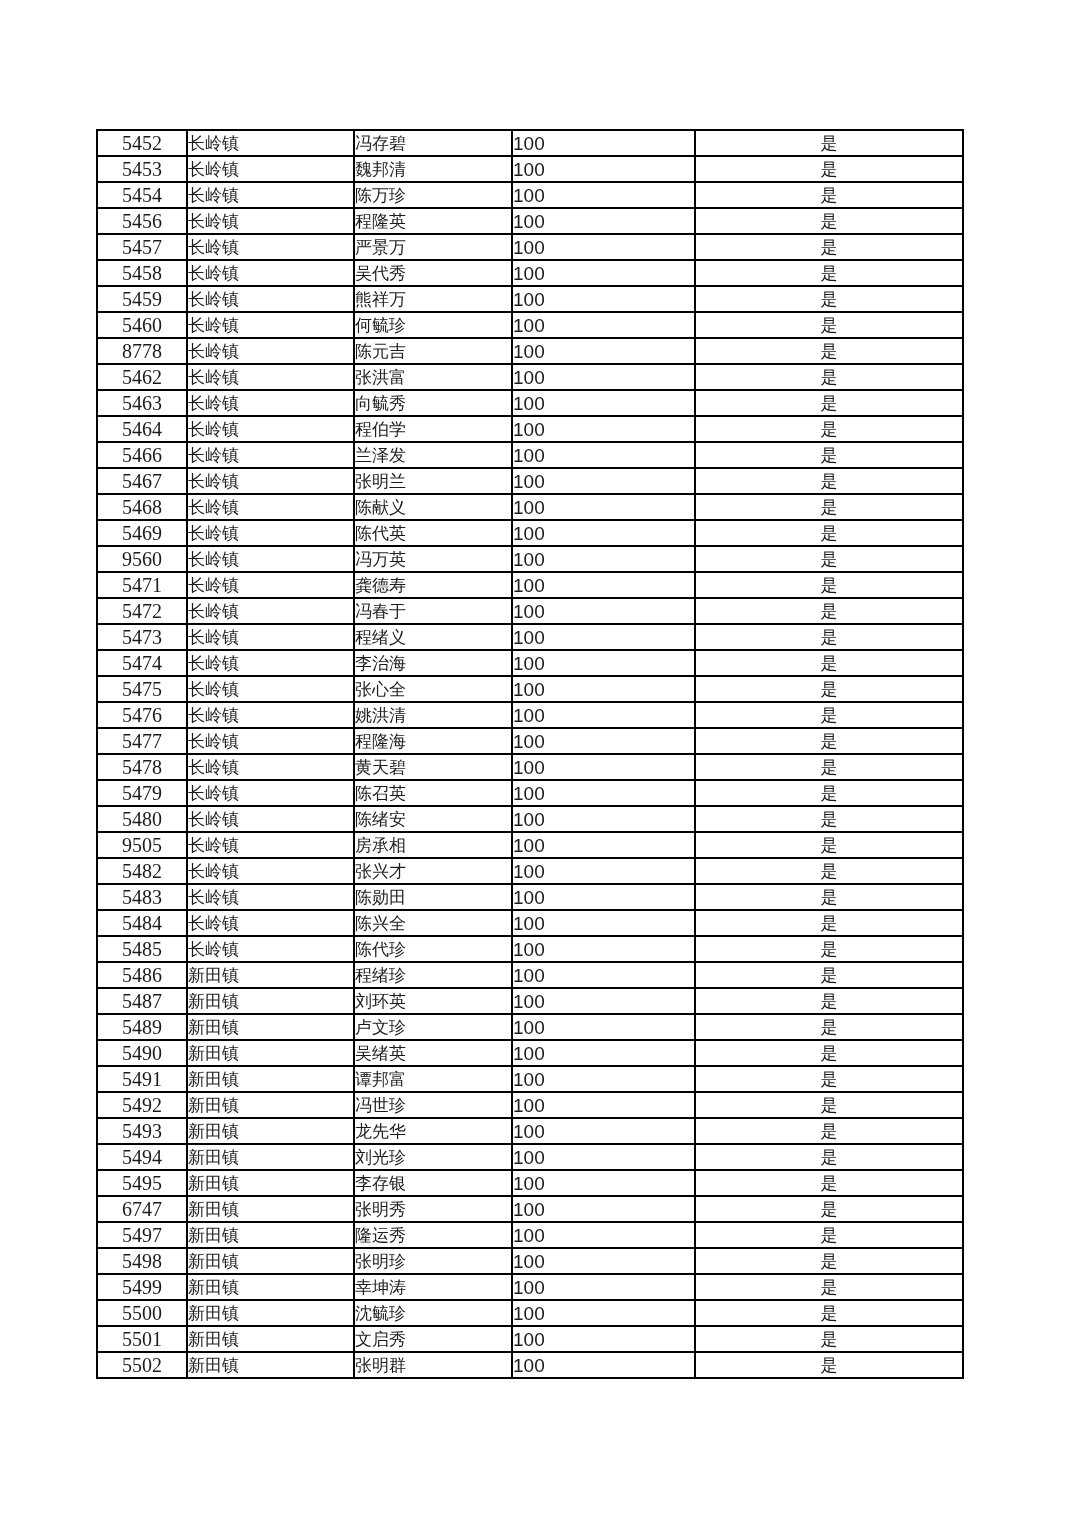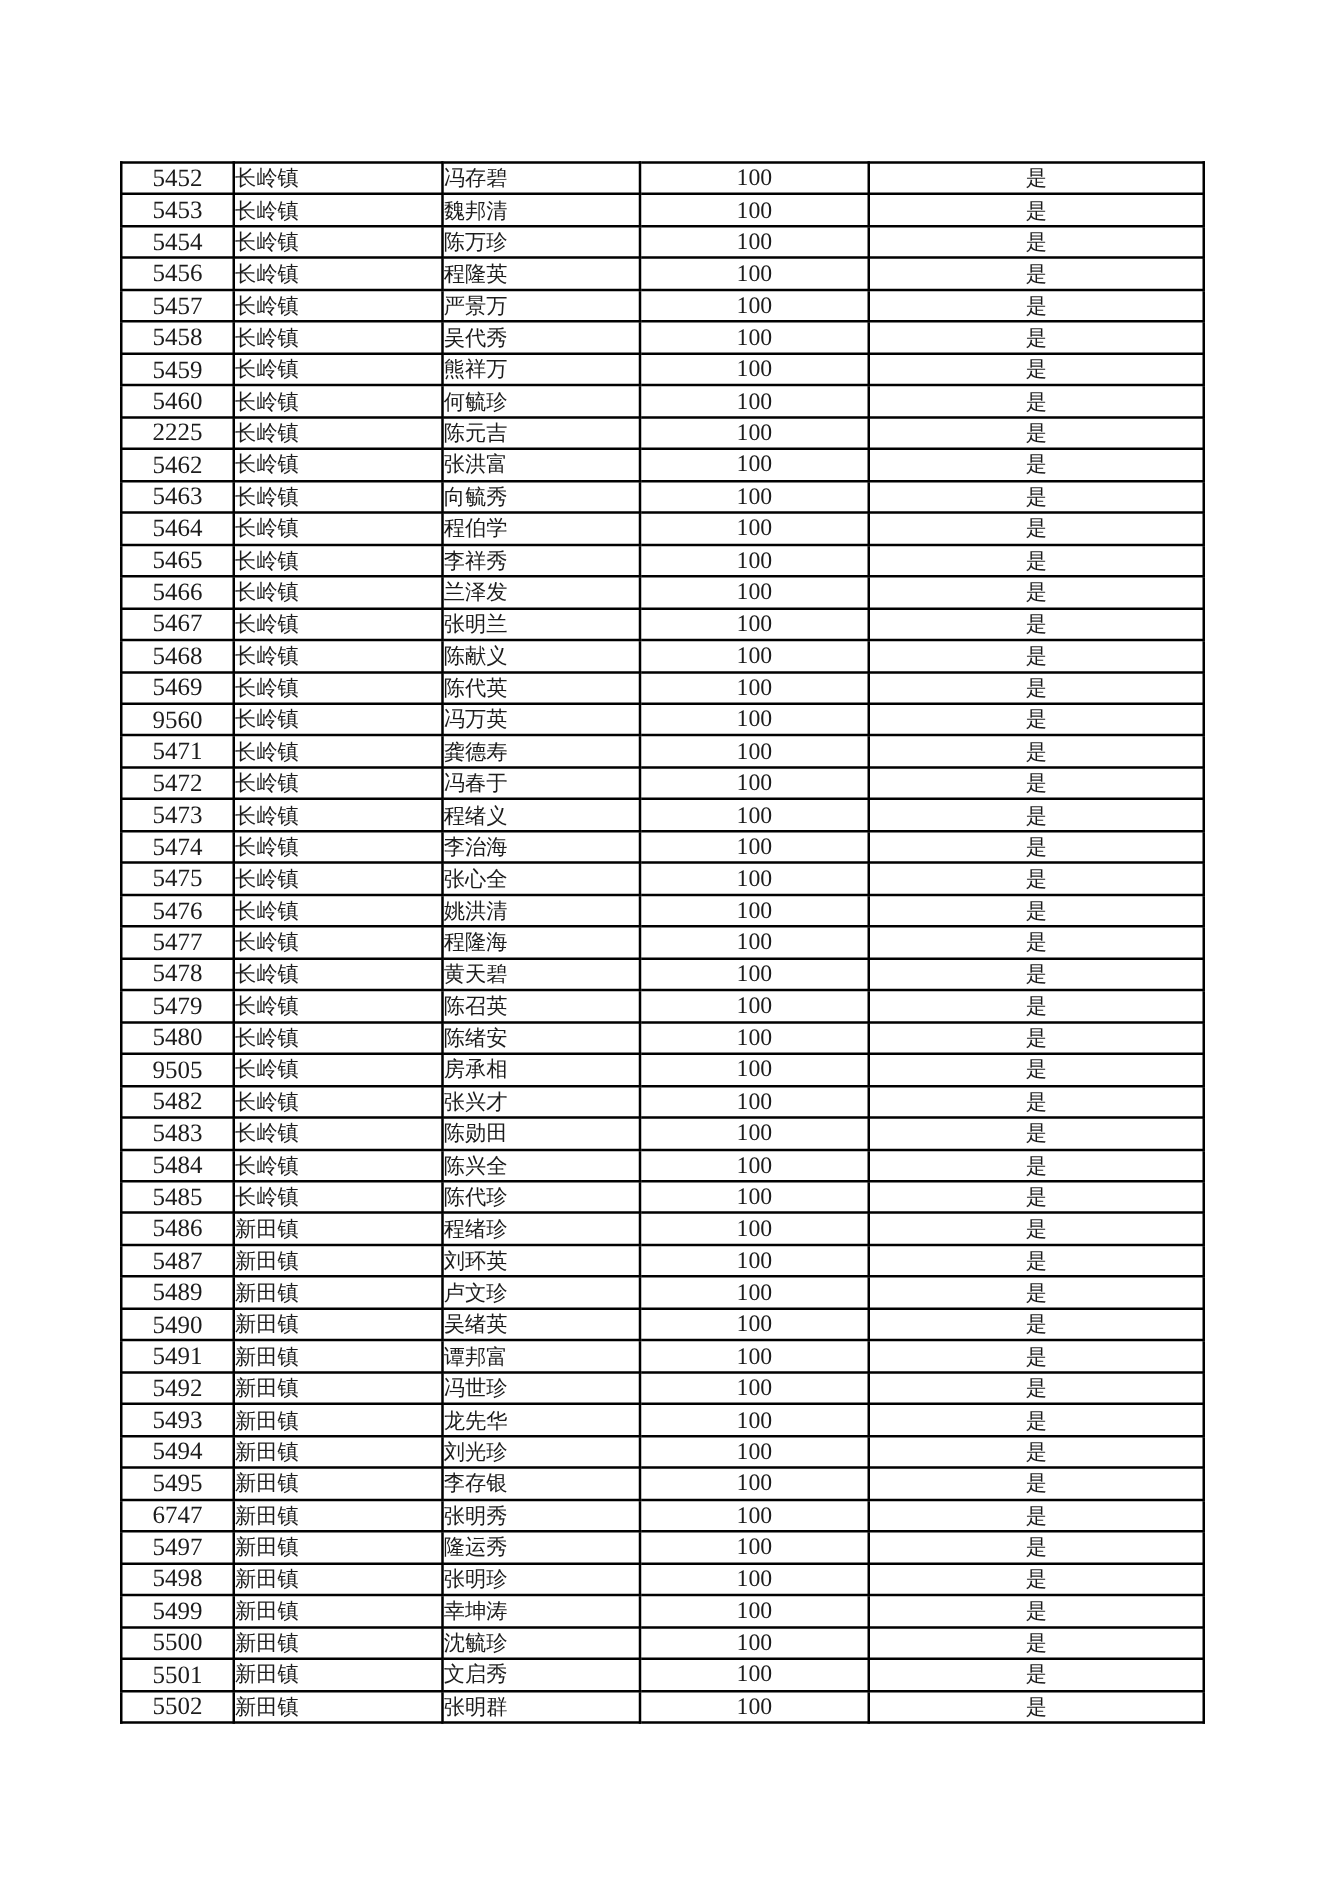--- a/index.html
+++ b/index.html
@@ -37,23 +37,23 @@
     font-size: 20px;
     text-align: center;
   }
   td.col-town, td.col-name {
     font-family: "Liberation Serif", serif;
     font-size: 17px;
     text-align: left;
     padding-left: 9px;
   }
   td.col-score {
-    font-family: Liberation Serif, serif;
+    font-family: Liberation Sans, sans-serif;
     font-size: 19px;
-    text-align: center;
+    text-align: left;
     padding-left: 4px;
     margin-top: 24px;
   }
   td.col-confirmed {
     font-family: "Liberation Serif", serif;
     font-size: 17px;
     text-align: center;
   }
 </style>
 </head>
@@ -119,21 +119,21 @@
           <td class="col-confirmed">是</td>
         </tr>
         <tr>
           <td class="col-serial">5460</td>
           <td class="col-town">长岭镇</td>
           <td class="col-name">何毓珍</td>
           <td class="col-score">100</td>
           <td class="col-confirmed">是</td>
         </tr>
         <tr>
-          <td class="col-serial">2225</td>
+          <td class="col-serial">8778</td>
           <td class="col-town">长岭镇</td>
           <td class="col-name">陈元吉</td>
           <td class="col-score">100</td>
           <td class="col-confirmed">是</td>
         </tr>
         <tr>
           <td class="col-serial">5462</td>
           <td class="col-town">长岭镇</td>
           <td class="col-name">张洪富</td>
           <td class="col-score">100</td>
@@ -143,27 +143,20 @@
           <td class="col-serial">5463</td>
           <td class="col-town">长岭镇</td>
           <td class="col-name">向毓秀</td>
           <td class="col-score">100</td>
           <td class="col-confirmed">是</td>
         </tr>
         <tr>
           <td class="col-serial">5464</td>
           <td class="col-town">长岭镇</td>
           <td class="col-name">程伯学</td>
-          <td class="col-score">100</td>
-          <td class="col-confirmed">是</td>
-        </tr>
-        <tr>
-          <td class="col-serial">5465</td>
-          <td class="col-town">长岭镇</td>
-          <td class="col-name">李祥秀</td>
           <td class="col-score">100</td>
           <td class="col-confirmed">是</td>
         </tr>
         <tr>
           <td class="col-serial">5466</td>
           <td class="col-town">长岭镇</td>
           <td class="col-name">兰泽发</td>
           <td class="col-score">100</td>
           <td class="col-confirmed">是</td>
         </tr>

